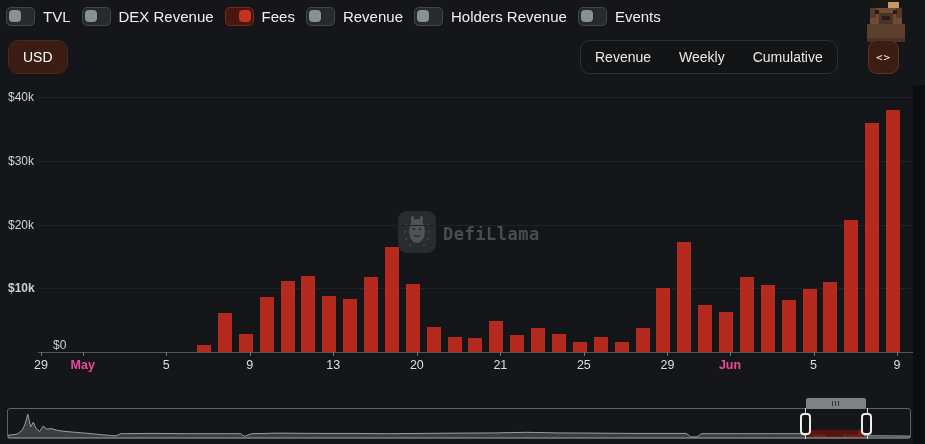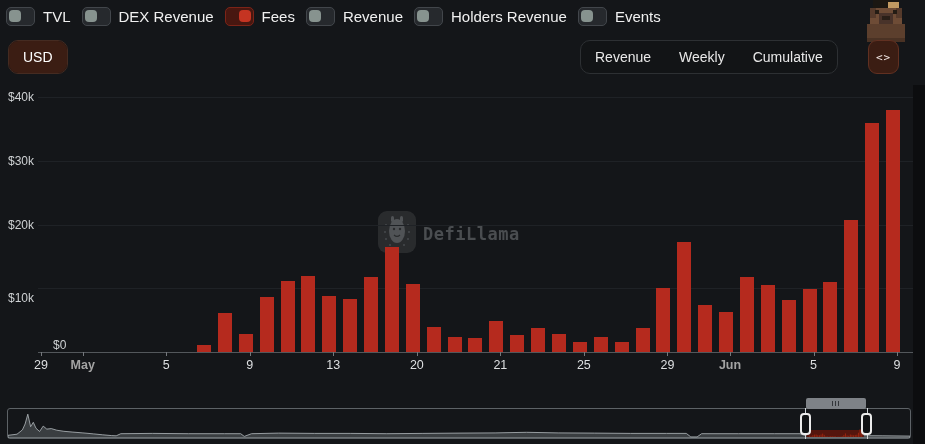--- a/index.html
+++ b/index.html
@@ -32,23 +32,23 @@
              font-family:"DejaVu Sans Mono",monospace;}
 
   
   .chart{position:absolute;left:0;top:85px;width:925px;height:280px;}
   .gridline{position:absolute;left:38px;width:879px;height:1px;background:#1f2226;}
   .axisline{position:absolute;left:38px;width:879px;height:1px;background:#53575b;}
   .ylab{position:absolute;font-size:12px;color:#ced1d3;}
   .bar{position:absolute;background:#b52a1e;width:14px;}
   .xtick{position:absolute;width:1px;height:4px;background:#74787c;}
   .xlab{position:absolute;font-size:12.5px;color:#dddfe1;transform:translateX(-50%);white-space:nowrap;}
-  .xlab.bold{font-weight:bold;color:#a3a3a3;}
-
-  .watermark{position:absolute;left:378px;top:126px;display:flex;align-items:center;opacity:0.95;text-align:center;}
+  .xlab.bold{font-weight:bold;color:#ec4899;}
+
+  .watermark{position:absolute;left:398px;top:126px;display:flex;align-items:center;opacity:0.95;text-align:center;}
   .watermark-text{margin-left:7px;font-family:"DejaVu Sans Mono",monospace;font-weight:bold;
                   font-size:17px;color:#4d5053;letter-spacing:0.5px;}
 
   
   .brush{position:absolute;left:7px;top:408px;width:904px;height:31px;border:1px solid #5d6266;
          border-radius:3px;box-sizing:border-box;}
   .brush svg{display:block;}
   .handle-line{position:absolute;top:408px;height:31px;width:1px;background:#cfd3d6;}
   .handle-pill{position:absolute;top:413px;width:7px;height:18px;border:2px solid #ececec;border-radius:4px;
                background:#101214;box-sizing:content-box;cursor:ew-resize;}
@@ -148,21 +148,21 @@
         </svg>
       </span>
       <span class="watermark-text">DefiLlama</span>
     </div>
   <div class="gridline" style="top: 203.25px;"></div>
       <div class="gridline" style="top: 139.5px;"></div>
       <div class="gridline" style="top: 75.75px;"></div>
       <div class="gridline" style="top: 12px;"></div>
       <div class="axisline" style="top: 267px;"></div>
       <span class="ylab" style="top: 253px; left: 53px;">$0</span>
-      <span class="ylab" style="top: 206px; left: 8px;">$10k</span>
+      <span class="ylab" style="top: 196px; left: 8px; font-weight: bold;">$10k</span>
       <span class="ylab" style="top: 132.5px; left: 8px;">$20k</span>
       <span class="ylab" style="top: 68.75px; left: 8px;">$30k</span>
       <span class="ylab" style="top: 5px; left: 8px;">$40k</span>
       <div class="xtick" style="left: 41px; top: 267px;"></div>
       <span class="xlab" style="left: 41px; top: 273px;">29</span>
       <div class="xtick" style="left: 82.76px; top: 267px;"></div>
       <span class="xlab bold" style="left: 82.76px; top: 273px;">May</span>
       <div class="xtick" style="left: 166.28px; top: 267px;"></div>
       <span class="xlab" style="left: 166.28px; top: 273px;">5</span>
       <div class="xtick" style="left: 249.8px; top: 267px;"></div>

